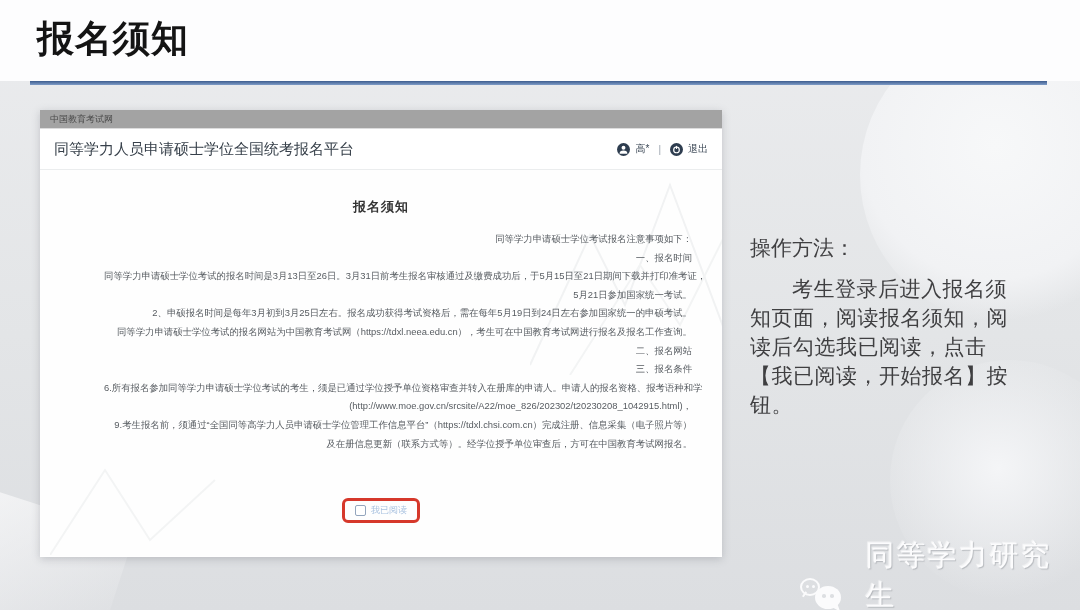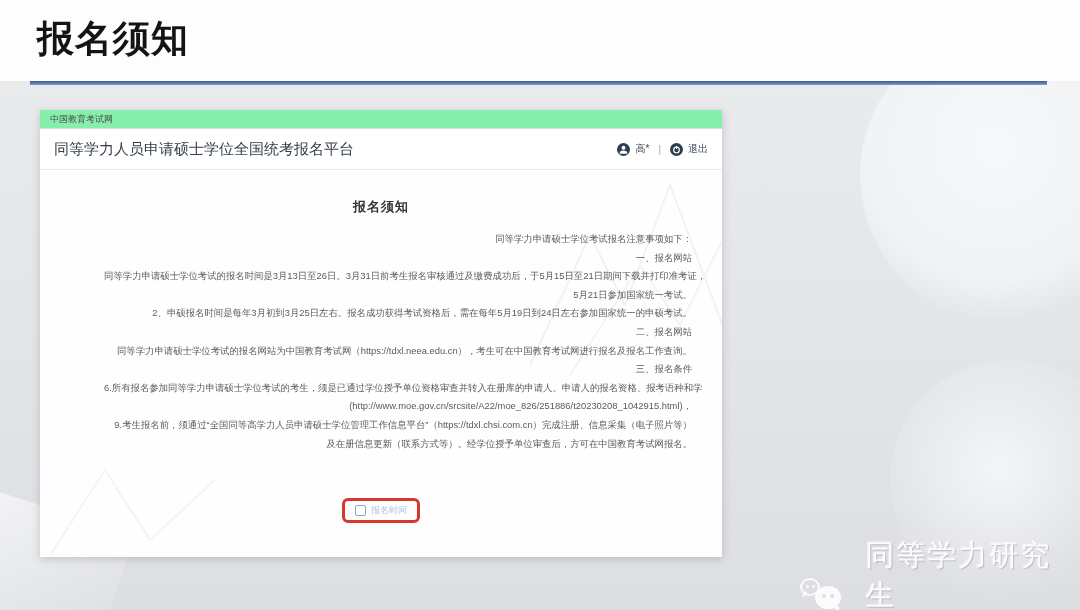--- a/index.html
+++ b/index.html
@@ -20,21 +20,21 @@
 
   
   .top-band { position:absolute; left:0; top:0; width:1080px; height:81px; background:#fdfdfe; }
   .top-band h1 { position:absolute; left:37px; top:14px; font-size:37px; font-weight:bold; color:#141414; letter-spacing:1px; }
   .accent-line { position:absolute; left:30px; top:81px; width:1017px; height:4px;
                  background:linear-gradient(180deg,#3d5c8e 0%,#7f9cc7 100%); }
 
   
   .browser { position:absolute; left:40px; top:110px; width:682px; height:447px;
              background:#ffffff; box-shadow:0 2px 8px rgba(90,95,105,.28); }
-  .tabbar { height:19px; background:#86efac; border-bottom:1px solid #dcdcdd; display:flex; align-items:center; }
+  .tabbar { height:19px; background:#a3a3a3; border-bottom:1px solid #dcdcdd; display:flex; align-items:center; }
   .tab { font-size:9px; color:#4a4a4a; padding:0 10px; line-height:18px; }
   .winhead { height:41px; background:#fff; border-bottom:1px solid #ebedee;
              display:flex; align-items:center; justify-content:space-between; padding:0 14px; }
   .wtitle { font-size:15px; color:#37404a;font-family:Liberation Serif, serif; }
   .wright { display:flex; align-items:center; gap:5px; font-size:10px; color:#3a4654; }
   .hicon { width:13px; height:13px; display:inline-flex; }
   .hicon svg { width:13px; height:13px; }
   .sep { color:#9aa3ad; margin:0 4px; }
 
   .winbody { position:relative; height:386px; background:#fefefe; overflow:hidden; }
@@ -130,44 +130,48 @@
         <polyline points="40,200 110,90 150,150 195,60" fill="none" stroke="#eceeef" stroke-width="2"></polyline>
       </svg>
       <svg class="wm-lines l" width="170" height="95">
         <polyline points="0,95 55,10 100,80 165,20" fill="none" stroke="#eceeef" stroke-width="2"></polyline>
       </svg>
 
       <div class="ntitle">报名须知</div>
 
       <div class="ntext">
         <div class="nline">同等学力申请硕士学位考试报名注意事项如下：</div>
-        <div class="nline">一、报名网站</div>
+        <div class="nline">一、报名时间</div>
         <div class="nline ind">同等学力申请硕士学位考试的报名时间是3月13日至26日。3月31日前考生报名审核通过及缴费成功后，于5月15日至21日期间下载并打印准考证，</div>
         <div class="nline">5月21日参加国家统一考试。</div>
         <div class="nline ind">2、申硕报名时间是每年3月初到3月25日左右。报名成功获得考试资格后，需在每年5月19日到24日左右参加国家统一的申硕考试。</div>
+        <div class="nline ind">同等学力申请硕士学位考试的报名网站为中国教育考试网（https://tdxl.neea.edu.cn），考生可在中国教育考试网进行报名及报名工作查询。</div>
         <div class="nline">二、报名网站</div>
-        <div class="nline ind">同等学力申请硕士学位考试的报名网站为中国教育考试网（https://tdxl.neea.edu.cn），考生可在中国教育考试网进行报名及报名工作查询。</div>
         <div class="nline">三、报名条件</div>
         <div class="nline ind">6.所有报名参加同等学力申请硕士学位考试的考生，须是已通过学位授予单位资格审查并转入在册库的申请人。申请人的报名资格、报考语种和学</div>
-        <div class="nline ind">(http://www.moe.gov.cn/srcsite/A22/moe_826/251886/t20230208_1042915.html)，</div>
+        <div class="nline ind">(http://www.moe.gov.cn/srcsite/A22/moe_826/202302/t20230208_1042915.html)，</div>
         <div class="nline ind">9.考生报名前，须通过“全国同等高学力人员申请硕士学位管理工作信息平台”（https://tdxl.chsi.com.cn）完成注册、信息采集（电子照片等）</div>
         <div class="nline">及在册信息更新（联系方式等）。经学位授予单位审查后，方可在中国教育考试网报名。</div>
       </div>
 
       <div class="cbwrap">
         <span class="cb"></span>
-        <span class="cblabel">报名时间</span>
+        <span class="cblabel">我已阅读</span>
       </div>
 
       <div class="btnwrap">
         <button class="startbtn">我已阅读，开始报名</button>
       </div>
     </div>
   </div>
 
+  <div class="rpanel">
+    <div class="rhead">操作方法：</div>
+    <div class="rbody">考生登录后进入报名须知页面，阅读报名须知，阅读后勾选我已阅读，点击【我已阅读，开始报名】按钮。</div>
+  </div>
 
   <div class="wmark">
     <span class="wm-icon">
       <span class="bub small">
           <span class="seye s1"></span>
           <span class="seye s2"></span>
         </span>
       <span class="bub big">
           <span class="eye e1"></span>
           <span class="eye e2"></span>

